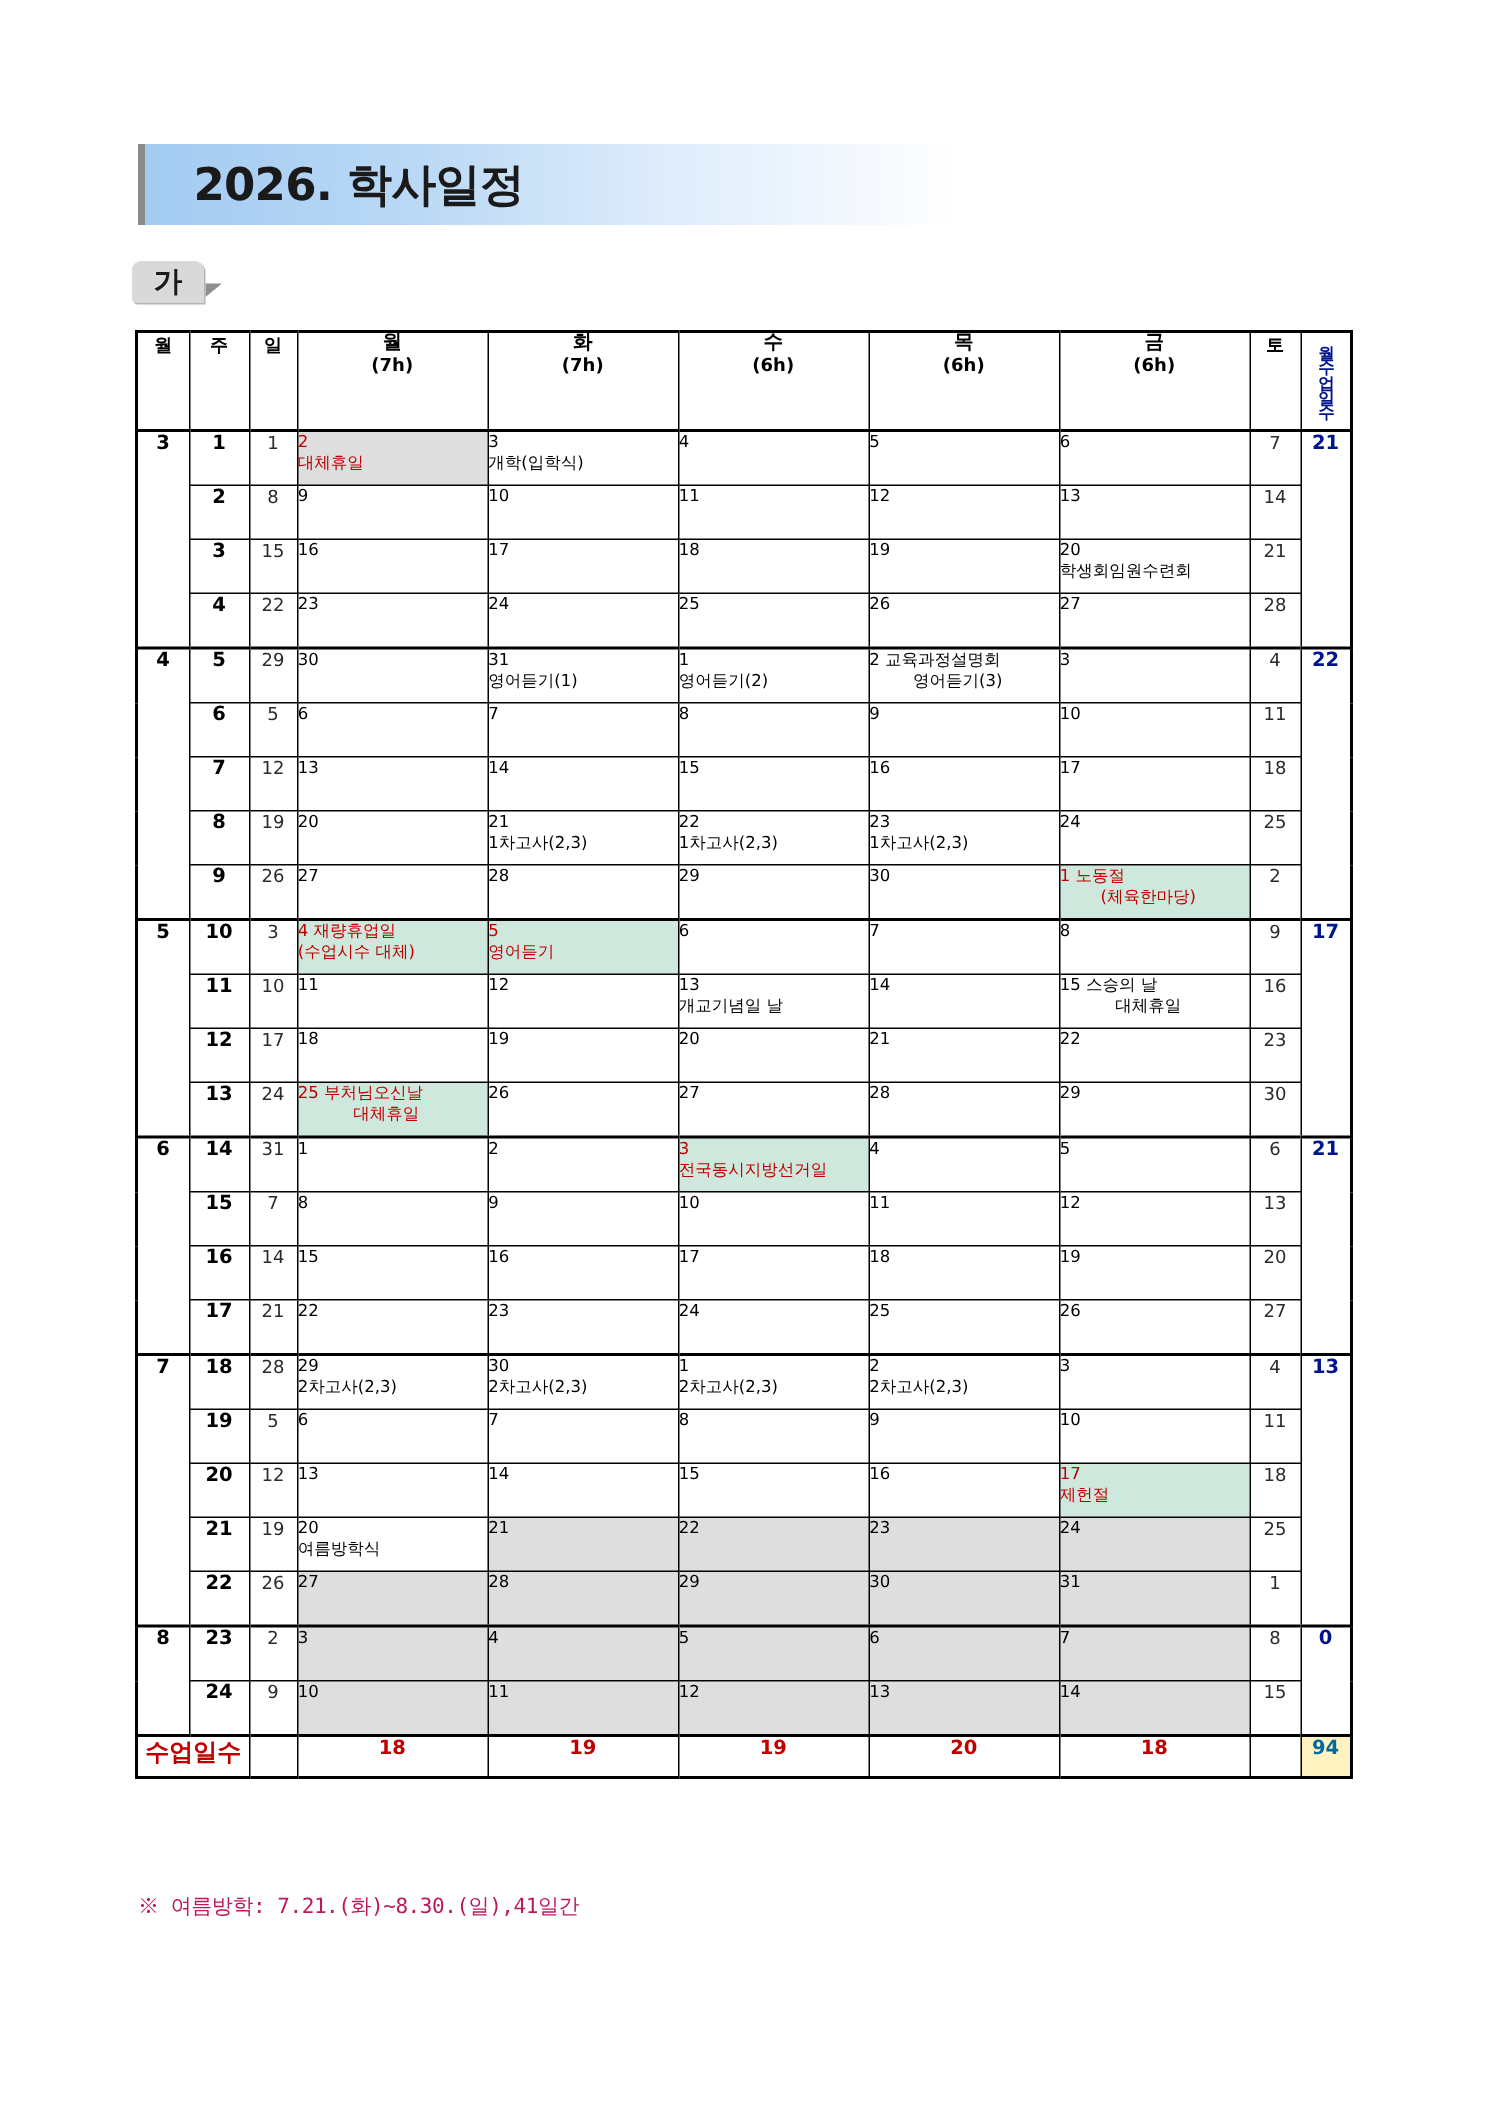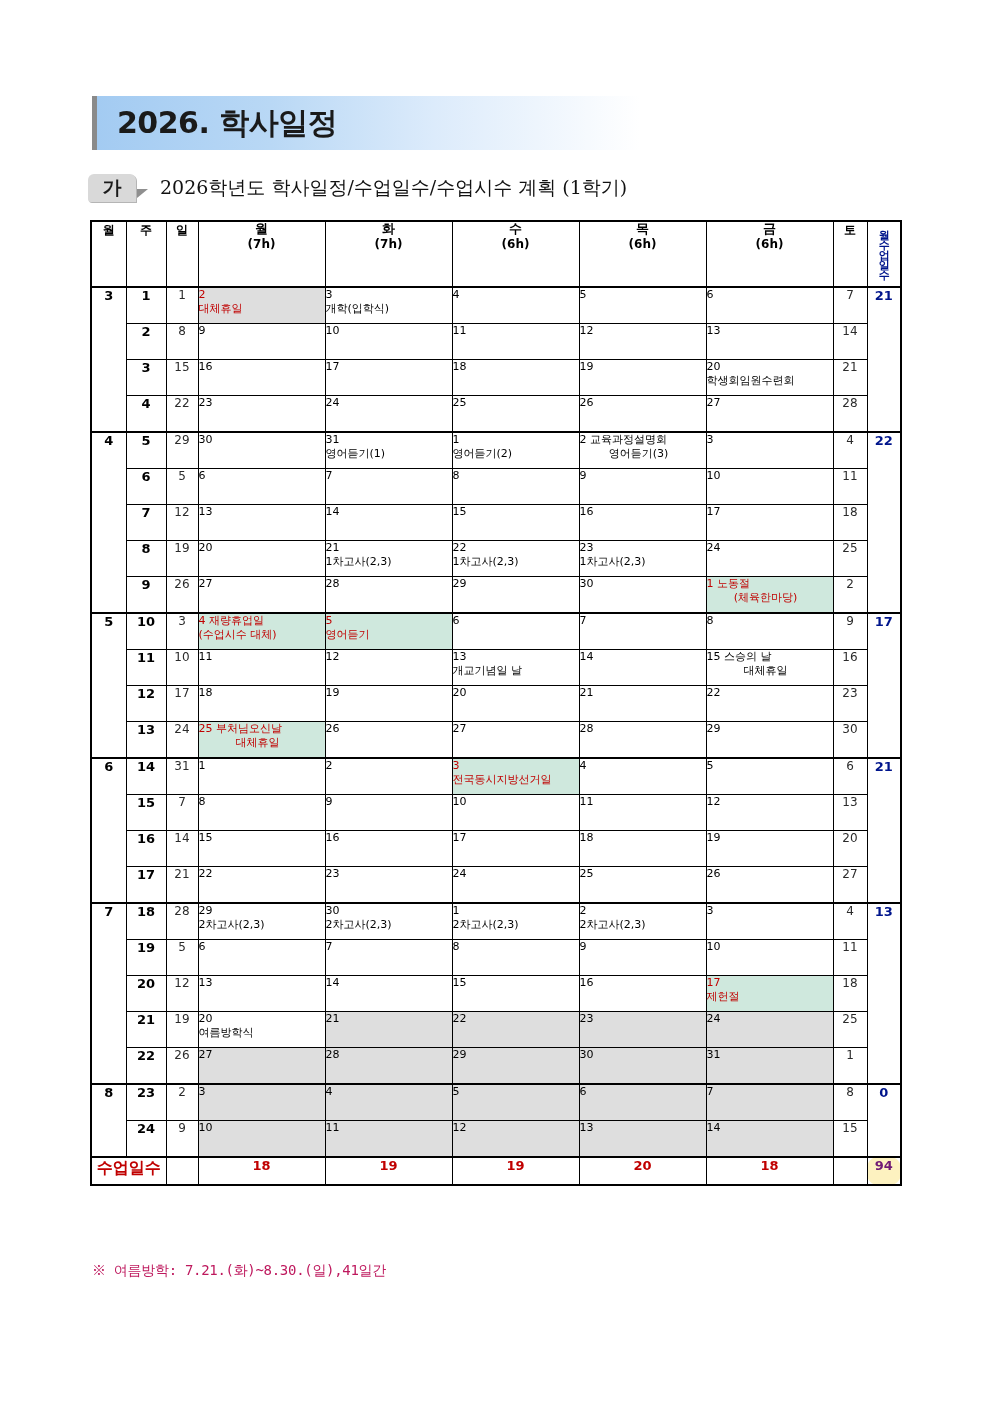--- a/index.html
+++ b/index.html
@@ -34,21 +34,21 @@
   .title-grad {
     flex: 1 1 auto;
     background: linear-gradient(to right, #a3cbf2 0%, #b9d8f5 32%, #dcebfb 62%, #ffffff 100%);
     display: flex;
     align-items: center;
   }
   .title-text {
     font-size: 30px;
     font-weight: bold;
     letter-spacing: -0.5px;
-    padding-left: 20px;
+    padding-left: 32px;
     color: #1a1a1a;
     font-family: "DejaVu Sans", "Liberation Sans", sans-serif;
   }
 
   
   .section-head {
     position: absolute;
     left: 88px;
     top: 168px;
     width: 700px;
@@ -194,21 +194,21 @@
     height: 26px;
     text-align: center;
     vertical-align: middle;
     font-weight: bold;
     font-size: 13px;
     border-top: 2px solid #000 !important;
     border-bottom: 2px solid #000 !important;
   }
   td.tot-label { color: #c00000; font-size: 16px; }
   td.tot-num { color: #c00000; }
-  td.tot-grand { color: #701a75; background: #fdf2c0 !important; border-radius: 11px; }
+  td.tot-grand { color: #0369a1; background: #fdf2c0 !important; }
 
   
   .footnote {
     position: absolute;
     left: 92px;
     top: 1262px;
     font-size: 14px;
     color: #be185d;
     font-family: "DejaVu Sans Mono", "Liberation Mono", monospace;
     letter-spacing: -0.3px;
@@ -220,21 +220,20 @@
 <div class="title-wrap">
   <div class="title-bar-left"></div>
   <div class="title-grad">
     <span class="title-text">2026. 학사일정</span>
   </div>
 </div>
 
 <div class="section-head">
   <div class="ga-badge">가</div>
   <div class="ga-tail"></div>
-  <span class="section-title">2026학년도 학사일정/수업일수/수업시수 계획 (1학기)</span>
 </div>
 
 <table class="cal">
   <colgroup>
     <col style="width:35px">
       <col style="width:40px">
       <col style="width:32px">
     <col style="width:127px">
       <col style="width:127px">
       <col style="width:127px">

